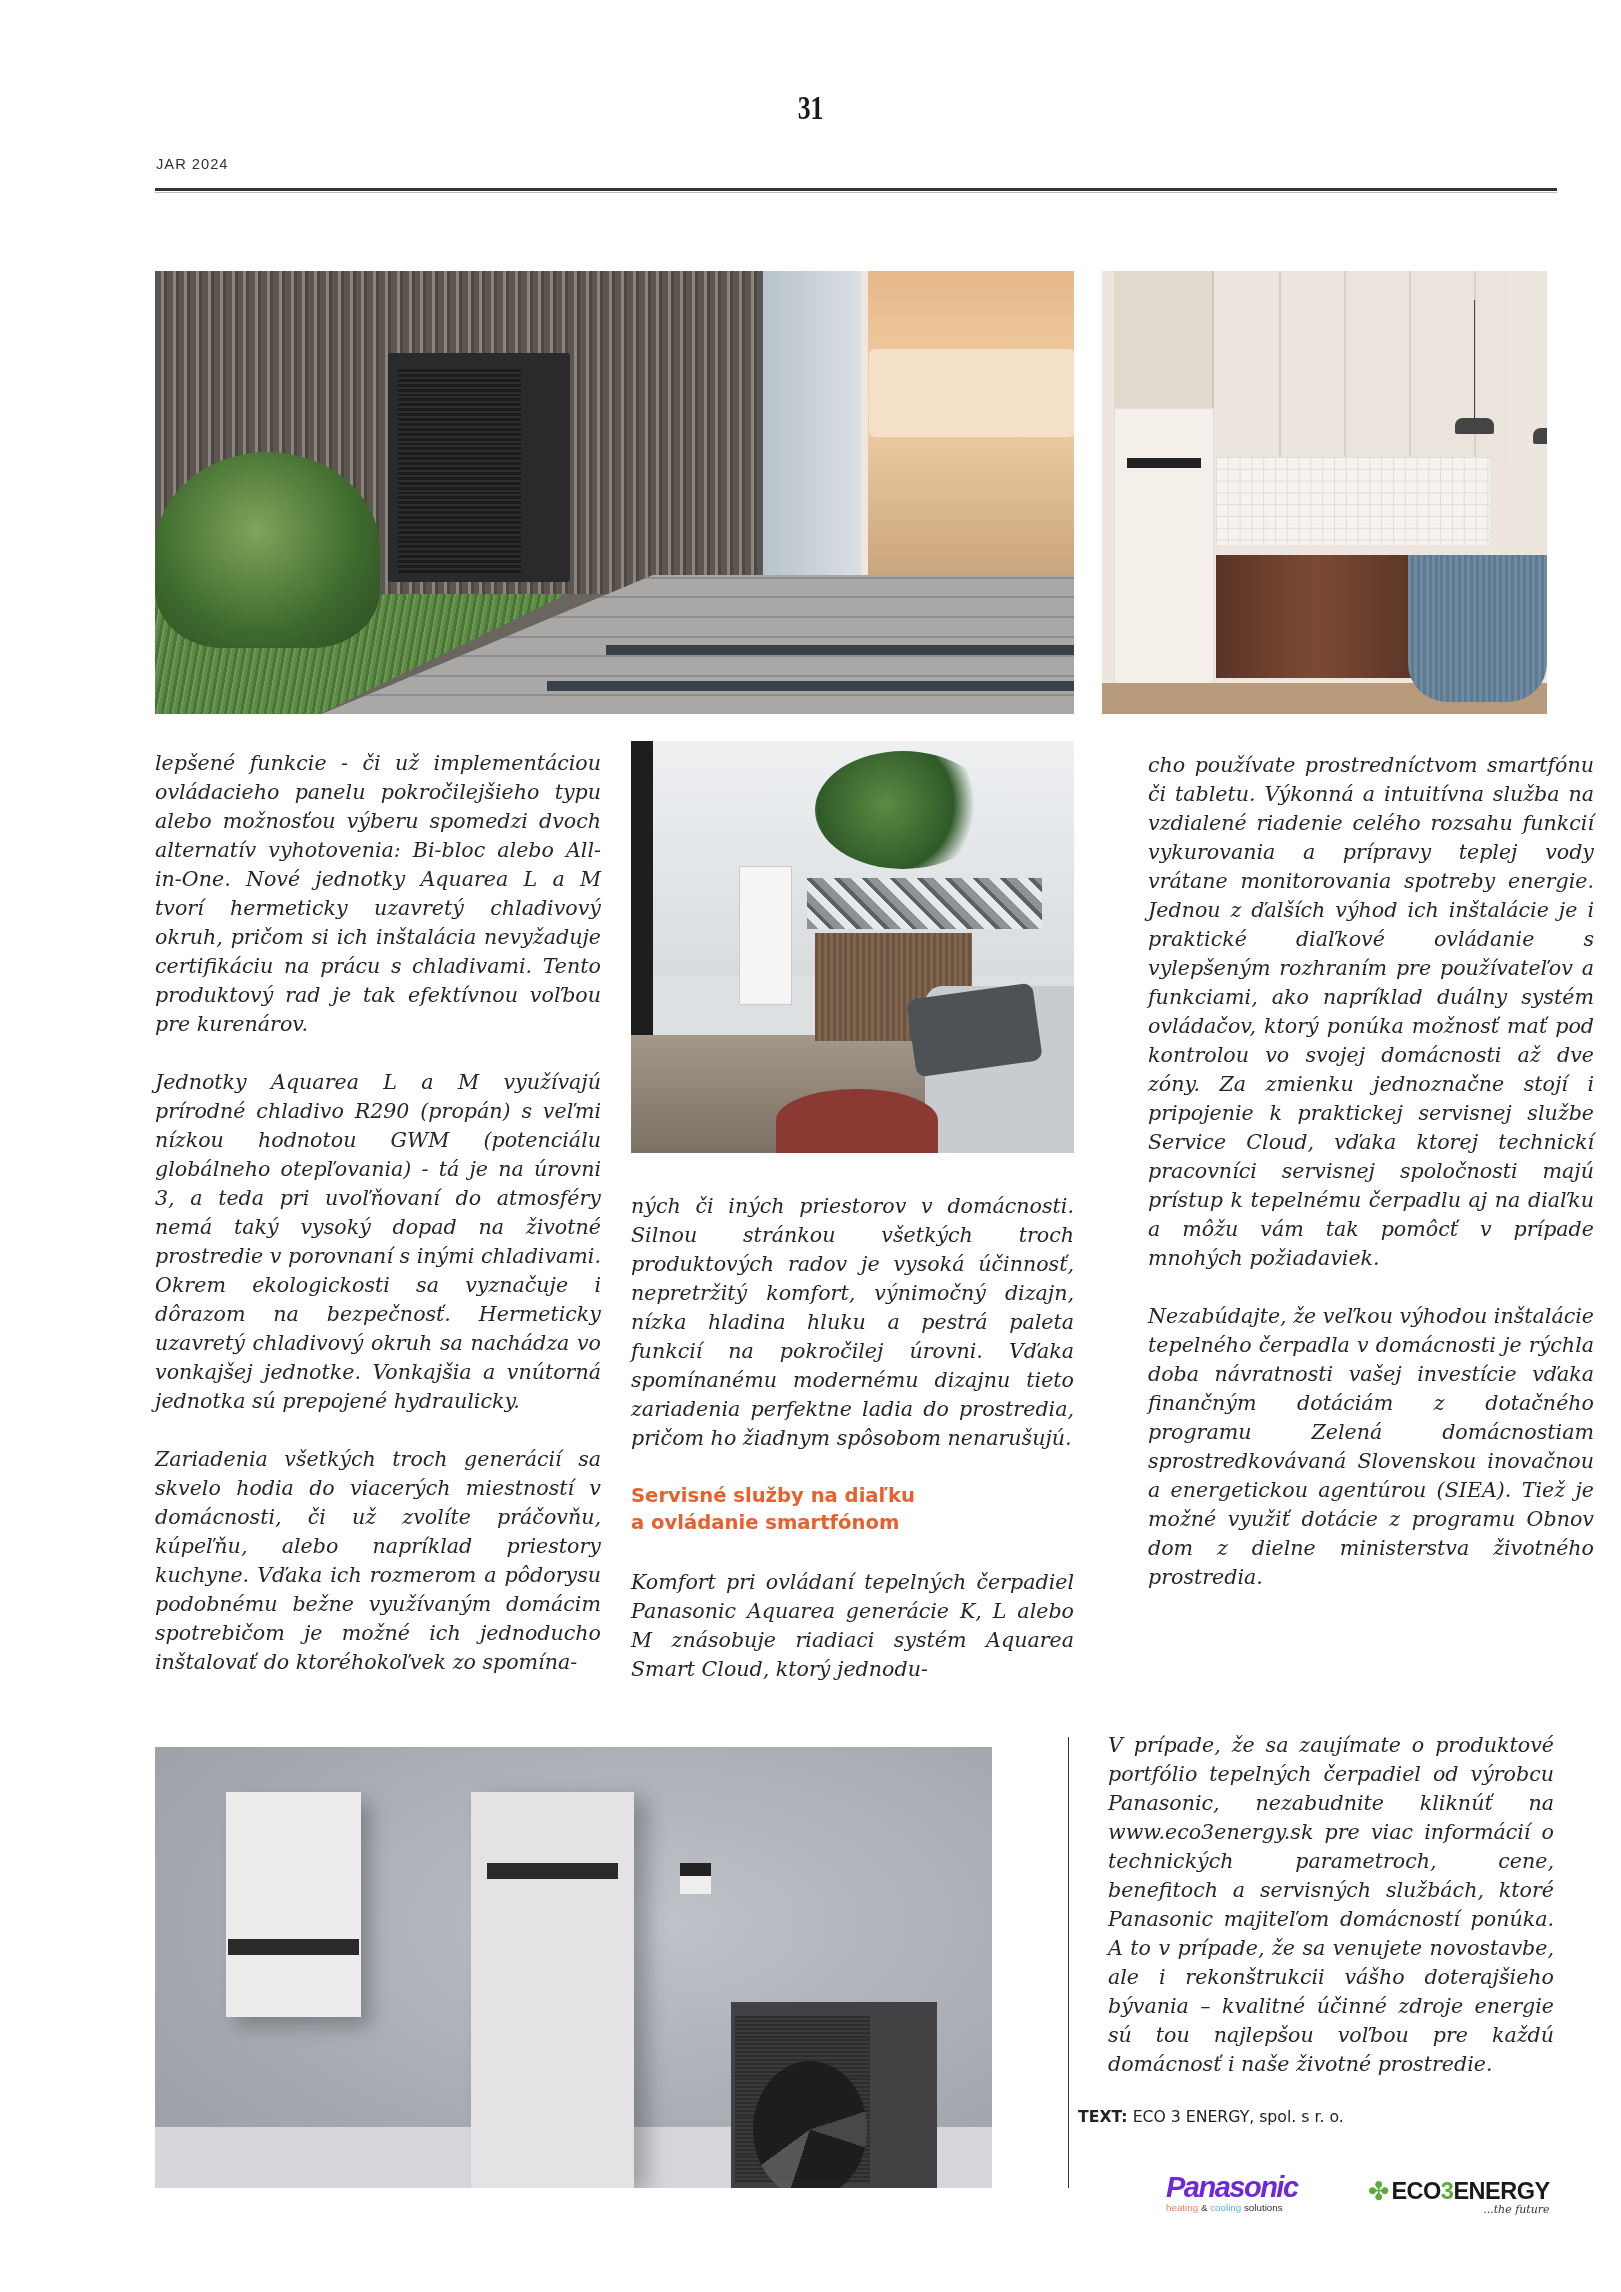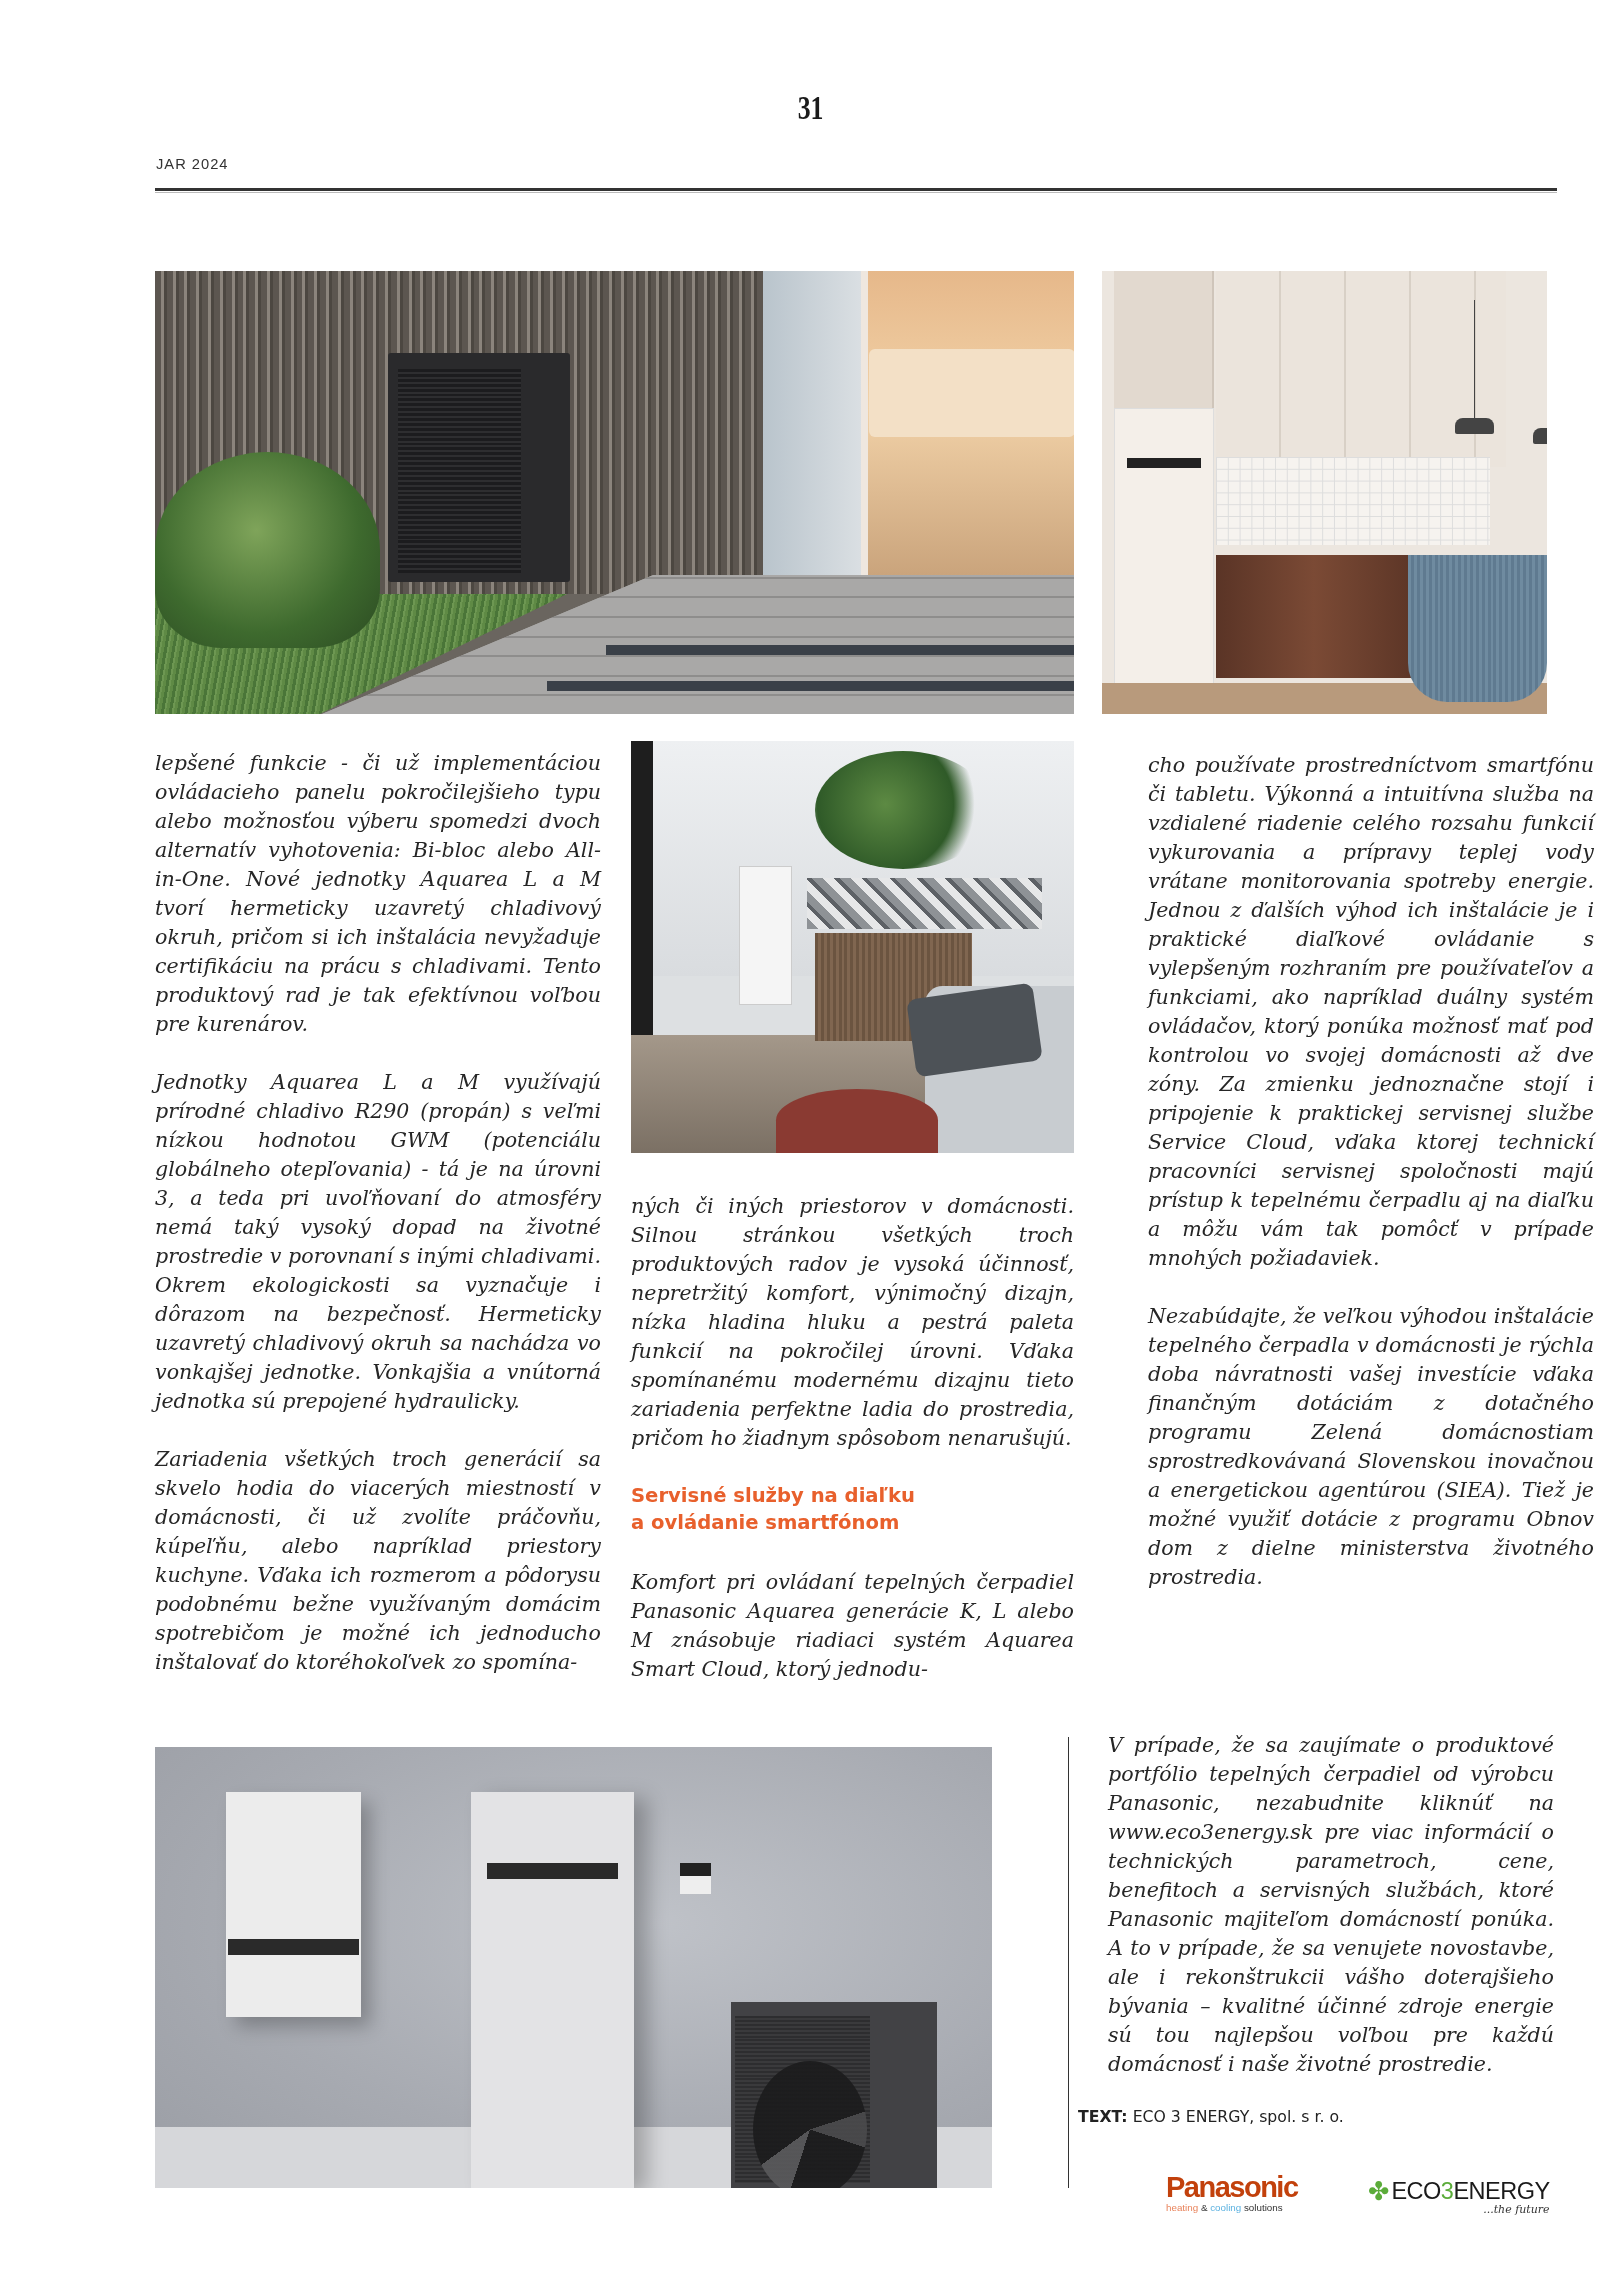--- a/index.html
+++ b/index.html
@@ -94,28 +94,28 @@
   #col-right-bottom { left: 1108px; top: 1727px; width: 446px; }
 
   .subhead { font-family: "DejaVu Sans", sans-serif; font-weight: bold; color: #e8602c;
              font-size: 19.6px; line-height: 27.4px; margin: 0 0 31px 0; text-align: left; }
 
   .credit { position: absolute; left: 1078px; width: 475px; top: 2107px; text-align: left;
             font-family: "DejaVu Sans", sans-serif; font-size: 15.7px; color: #222; }
   .credit b { font-weight: bold; }
 
   .logo-panasonic { position: absolute; left: 1166px; top: 2171px; }
-  .logo-panasonic .word { font-family: "Liberation Sans", sans-serif; font-weight: bold; font-size: 29px; letter-spacing: -1.5px; color: #c2410c; }
+  .logo-panasonic .word { font-family: "Liberation Sans", sans-serif; font-weight: bold; font-size: 29px; letter-spacing: -1.5px; color: #6d28d9; font-style: italic; }
   .logo-panasonic .tag { font-family: "Liberation Sans", sans-serif; font-size: 9.8px; margin-top: -2px; }
   .tag-heating { color: #e9835b; } .tag-cooling { color: #5bb1e0; } .tag-sol { color: #333; }
 
   .logo-eco { position: absolute; left: 1368px; top: 2178px; }
   .logo-eco .row { display: flex; align-items: center; }
   .logo-eco .clover { font-size: 25.5px; color: #5bac3a; line-height: 1; margin-right: 2px; }
-  .logo-eco .word { font-family: "Liberation Sans", sans-serif; font-weight: normal; font-size: 23.5px; color: #1a1a1a; letter-spacing: -0.5px; }
+  .logo-eco .word { font-family: "Liberation Sans", sans-serif; font-weight: bold; font-size: 23.5px; color: #1a1a1a; letter-spacing: -0.5px; }
   .logo-eco .three { color: #5bac3a; }
   .logo-eco .tagline { font-family: "DejaVu Serif", serif; font-style: italic; font-size: 11px; text-align: right; color: #333; margin-top: -2px; }
 </style>
 </head>
 <body>
 
 <div class="page-number">31</div>
 <div class="issue">JAR 2024</div>
 <div class="top-rule"></div>
 

